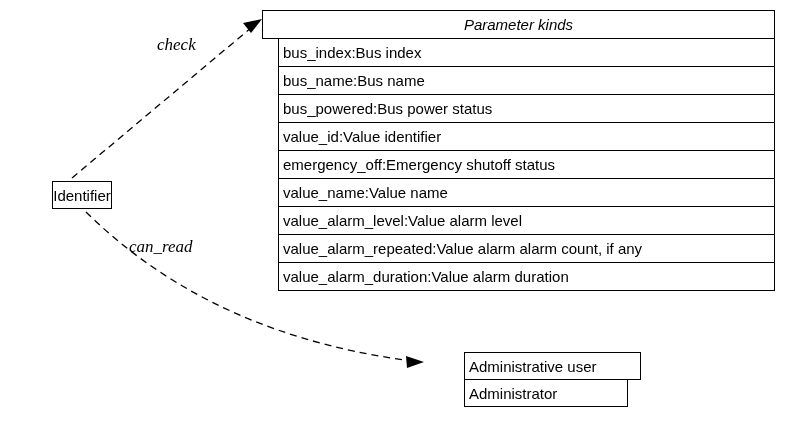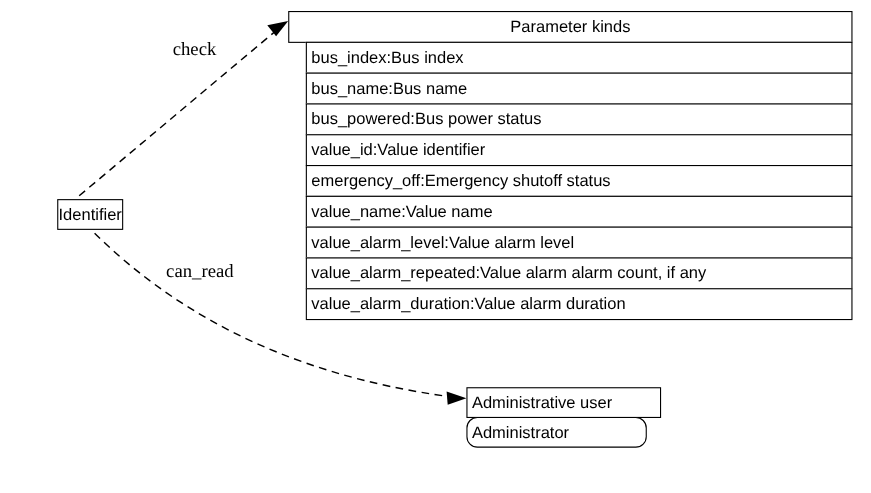--- a/index.html
+++ b/index.html
@@ -48,30 +48,30 @@
   }
   #identifier-node .cell { height: 28px; }
 
   
   #parameter-kinds-node {
     left: 262px;
     top: 10px;
     width: 513px;
   }
   #parameter-kinds-node .cell { height: 29px; }
-  #parameter-kinds-node .cell.header { height: 29px; }
+  #parameter-kinds-node .cell.header { height: 29px; font-style: italic; }
 
   
   #administrative-user-node {
-    left: 408px;
+    left: 448px;
     top: 352px;
     width: 193px;
   }
   #administrative-user-node .cell { height: 28px; }
-  #administrative-user-node .cell.narrow { width: 164px; border-radius: 10px; }
+  #administrative-user-node .cell.narrow { width: 164px; }
 
   
   #edge-layer {
     position: absolute;
     left: 0;
     top: 0;
     width: 792px;
     height: 448px;
     pointer-events: none;
   }
@@ -85,23 +85,24 @@
     fill: #000000;
     stroke: none;
   }
   .edge-label {
     position: absolute;
     font-family: "Liberation Serif", serif;
     font-size: 17px;
     line-height: 1;
     color: #000000;
     white-space: nowrap;
+    font-style: italic;
   }
   #edge-label-check   { left: 157px; top: 36px; }
-  #edge-label-canread { left: 151px; top: 238px; }
+  #edge-label-canread { left: 129px; top: 238px; }
 </style>
 </head>
 <body>
 
 <div id="canvas">
 
   <svg id="edge-layer" viewBox="0 0 792 448" width="792" height="448">
 
     <path class="edge-path" d="M 72,178 L 252,27"></path>
     <polygon class="edge-head" points="262,19 243,23 251,33"></polygon>

